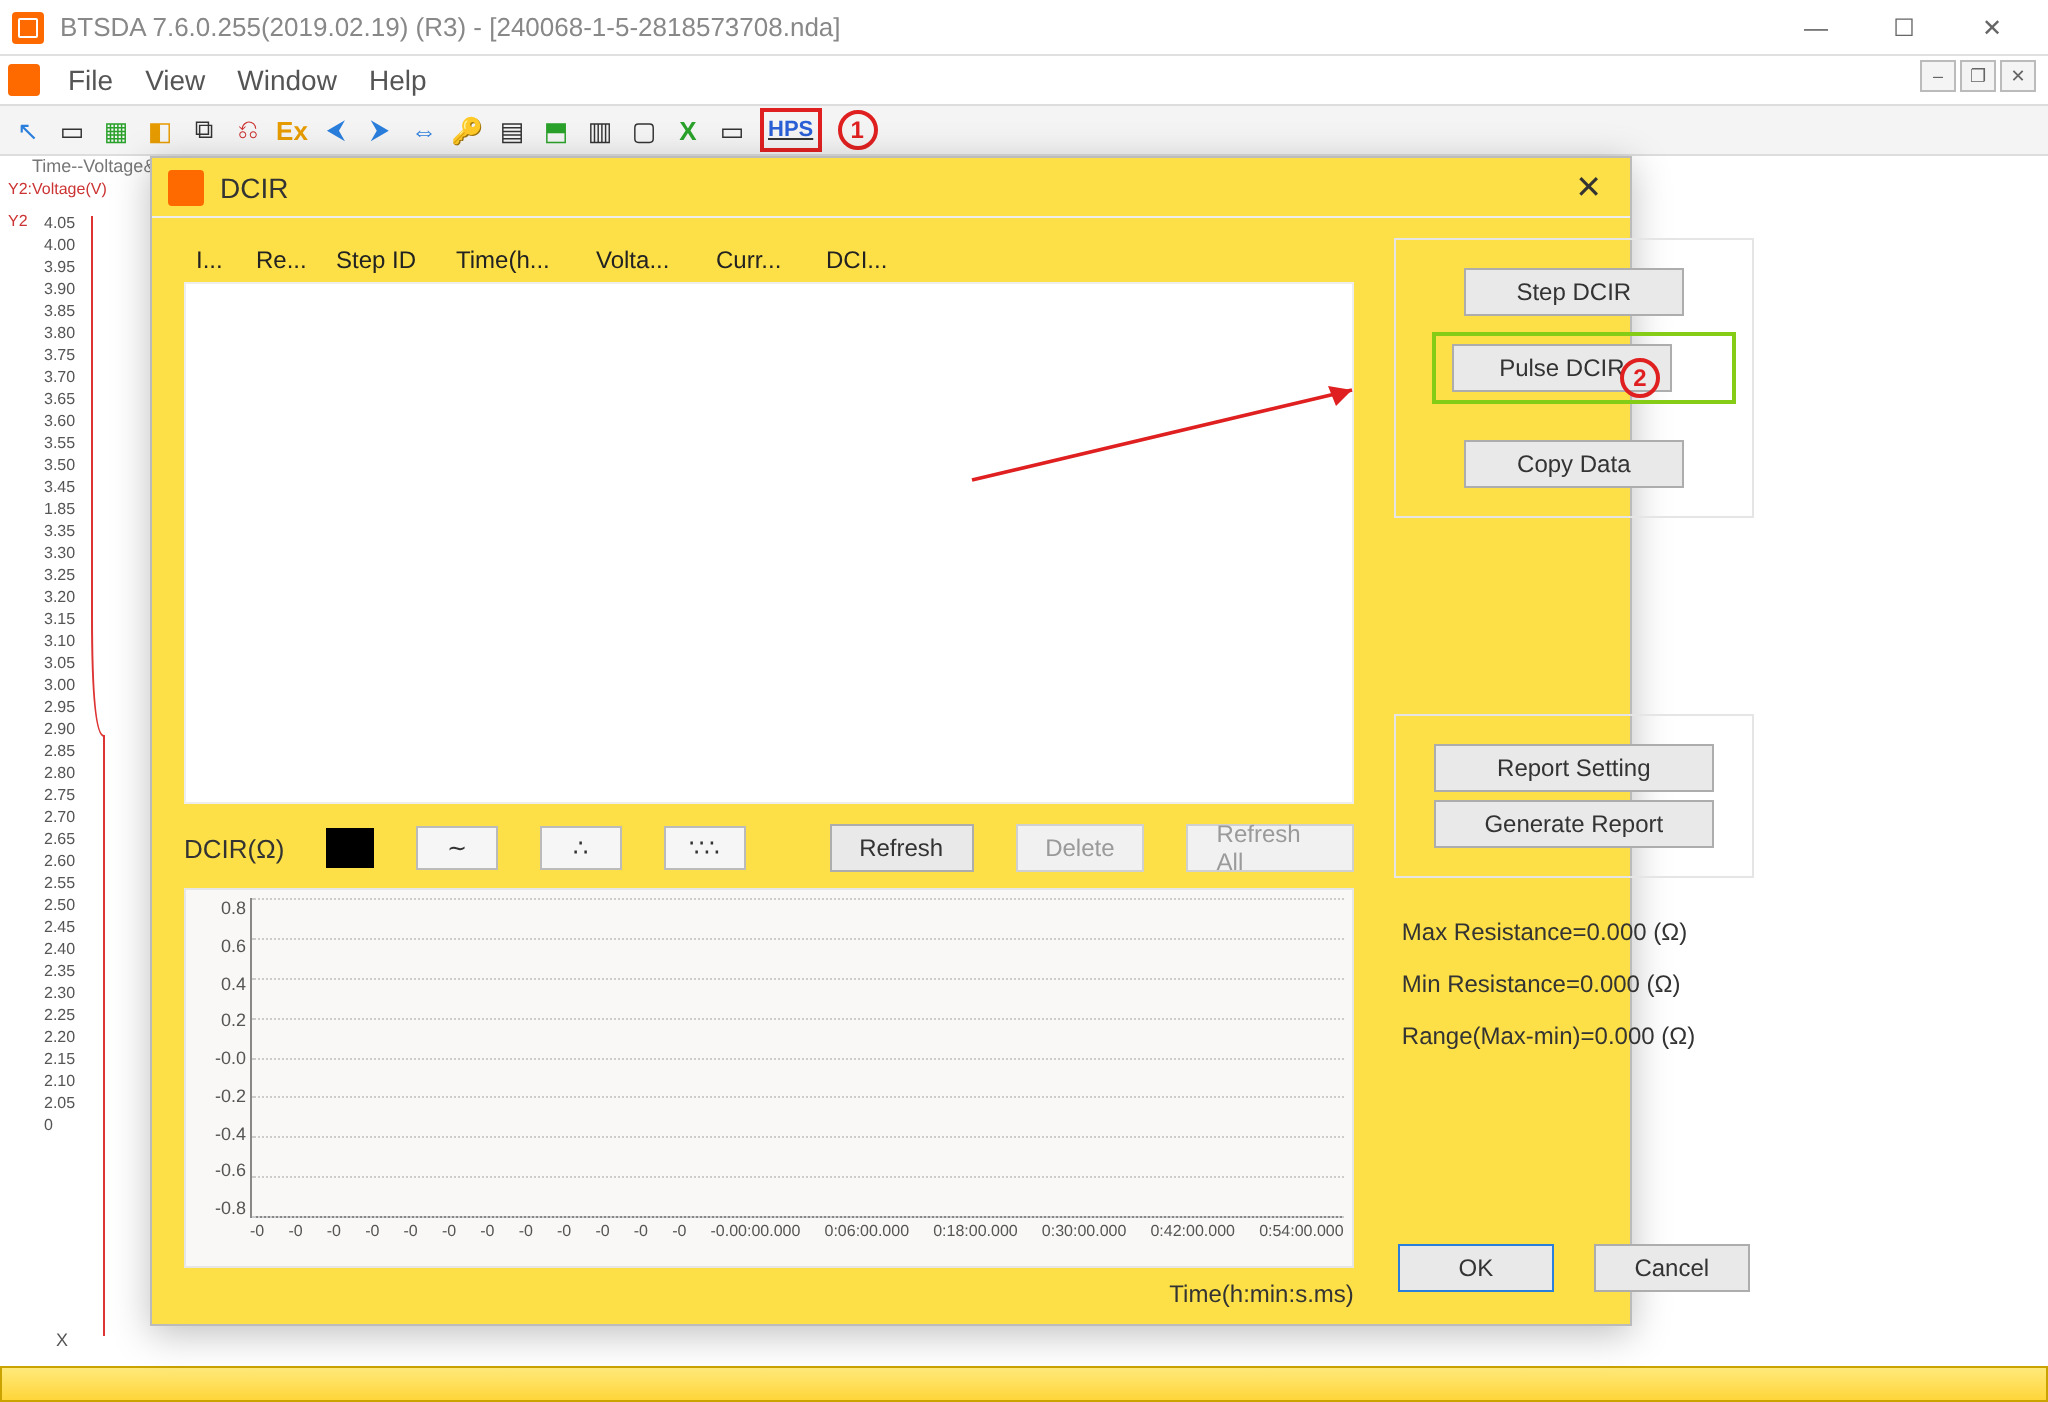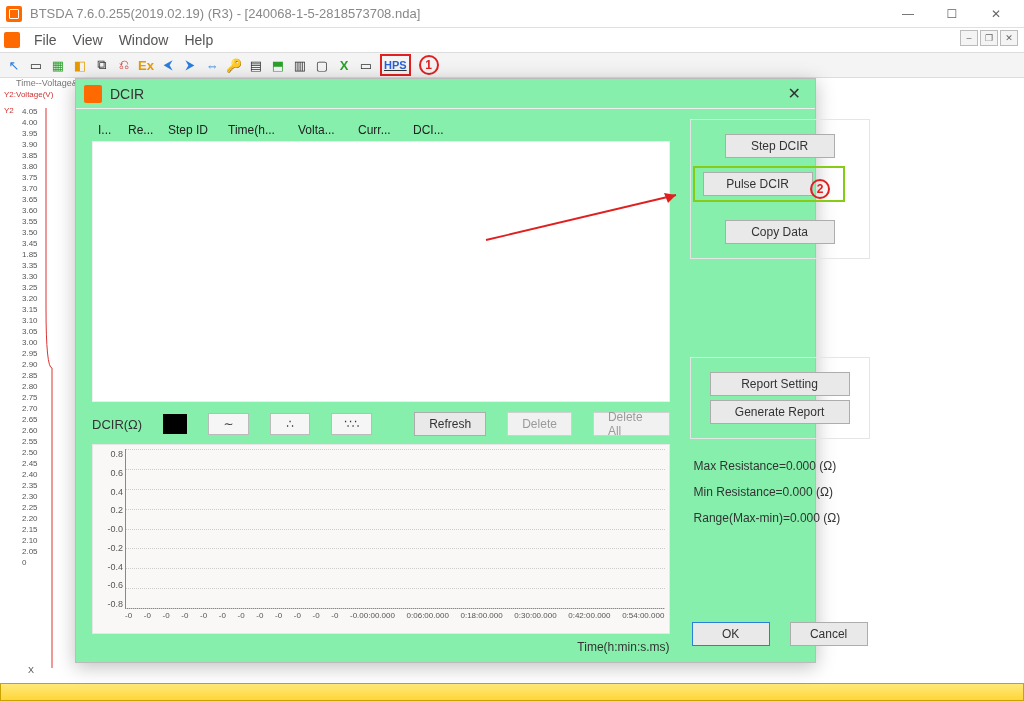--- a/index.html
+++ b/index.html
@@ -38,21 +38,21 @@
   .x-lbl{position:absolute;bottom:6px;left:28px;font-size:9px;color:#555;}
 
   
   .yellow-bar{position:absolute;left:0;right:0;bottom:0;height:18px;background:linear-gradient(#ffe97a,#ffd63a);border:1px solid #caa300;}
 
   
   .mdi-controls{position:absolute;top:30px;right:6px;display:flex;gap:2px;}
   .mdi-controls div{width:18px;height:16px;border:1px solid #bbb;background:#f4f4f4;font-size:9px;display:flex;align-items:center;justify-content:center;color:#666;}
 
   
-  .dialog{position:absolute;top:78px;left:75px;width:741px;height:585px;background:#86efac;border:1px solid #bbb;box-shadow:0 4px 18px rgba(0,0,0,0.25);}
+  .dialog{position:absolute;top:78px;left:75px;width:741px;height:585px;background:#fde047;border:1px solid #bbb;box-shadow:0 4px 18px rgba(0,0,0,0.25);}
   .dlg-title{height:30px;display:flex;align-items:center;padding:0 8px;border-bottom:1px solid #eee;}
   .dlg-title .ico{width:18px;height:18px;background:#ff6a00;border-radius:2px;margin-right:8px;}
   .dlg-title span{font-size:14px;color:#333;}
   .dlg-close{margin-left:auto;font-size:16px;color:#333;padding:2px 6px;}
 
   .dlg-body{display:flex;height:calc(100% - 30px);}
   .left-col{flex:1;padding:10px 14px 8px 16px;display:flex;flex-direction:column;}
   .right-col{width:200px;padding:10px 14px 10px 6px;display:flex;flex-direction:column;}
 
   .grid-head{display:flex;gap:0;border-bottom:1px solid #eee;padding:4px 0;color:#222;font-size:12px;}
@@ -68,21 +68,21 @@
   .mid-row .gap{flex:1;}
 
   .chart-box{flex:1;position:relative;border:1px solid #e6e6e6;background:#f9f8f6;margin-top:2px;}
   .chart-y{position:absolute;left:2px;top:4px;bottom:24px;width:28px;font-size:9px;color:#555;display:flex;flex-direction:column;justify-content:space-between;text-align:right;}
   .chart-x{position:absolute;left:32px;right:4px;bottom:4px;height:18px;font-size:8px;color:#555;display:flex;justify-content:space-between;}
   .chart-plot{position:absolute;left:32px;right:4px;top:4px;bottom:24px;border-left:1px solid #888;border-bottom:1px solid #888;}
   .chart-plot .hgrid{position:absolute;left:0;right:0;border-top:1px dotted #ccc;}
   .x-caption{text-align:right;font-size:12px;color:#333;margin-top:6px;}
 
   
-  .r-block{border:1px solid #e5e5e5;padding:10px 2px;margin-bottom:8px;}
+  .r-block{border:1px solid #e5e5e5;padding:10px 18px;margin-bottom:8px;}
   .r-block .btn{width:110px;margin:4px auto;display:flex;}
   .pulse-wrap{border:2px solid #84cc16;padding:4px 30px 4px 8px;display:inline-block;margin:4px 0;}
   .stats{font-size:12px;color:#333;line-height:26px;padding:6px 0 0 4px;}
   .dlg-footer{margin-top:auto;display:flex;justify-content:flex-end;gap:20px;padding:4px 2px 6px;}
   .dlg-footer .btn{width:86px;}
   .dlg-footer .btn.primary{border-color:#2a7edc;}
 
   
   .arrow{position:absolute;pointer-events:none;}
   .arrow-line{stroke:#e02020;stroke-width:1.8;fill:none;}
@@ -219,21 +219,21 @@
 
       <div class="mid-row">
         <span class="dcir-lbl">DCIR(Ω)</span>
         <div class="swatch"></div>
         <div class="style-btn">∼</div>
         <div class="style-btn">∴</div>
         <div class="style-btn">∵∴</div>
         <div class="gap"></div>
         <div class="btn">Refresh</div>
         <div class="btn disabled">Delete</div>
-        <div class="btn disabled">Delete All</div>
+        <div class="btn disabled">Refresh All</div>
       </div>
 
       <div class="chart-box">
         <div class="chart-y" id="chart-y">
             <div>0.8</div>
             <div>0.6</div>
             <div>0.4</div>
             <div>0.2</div>
             <div>-0.0</div>
             <div>-0.2</div>

